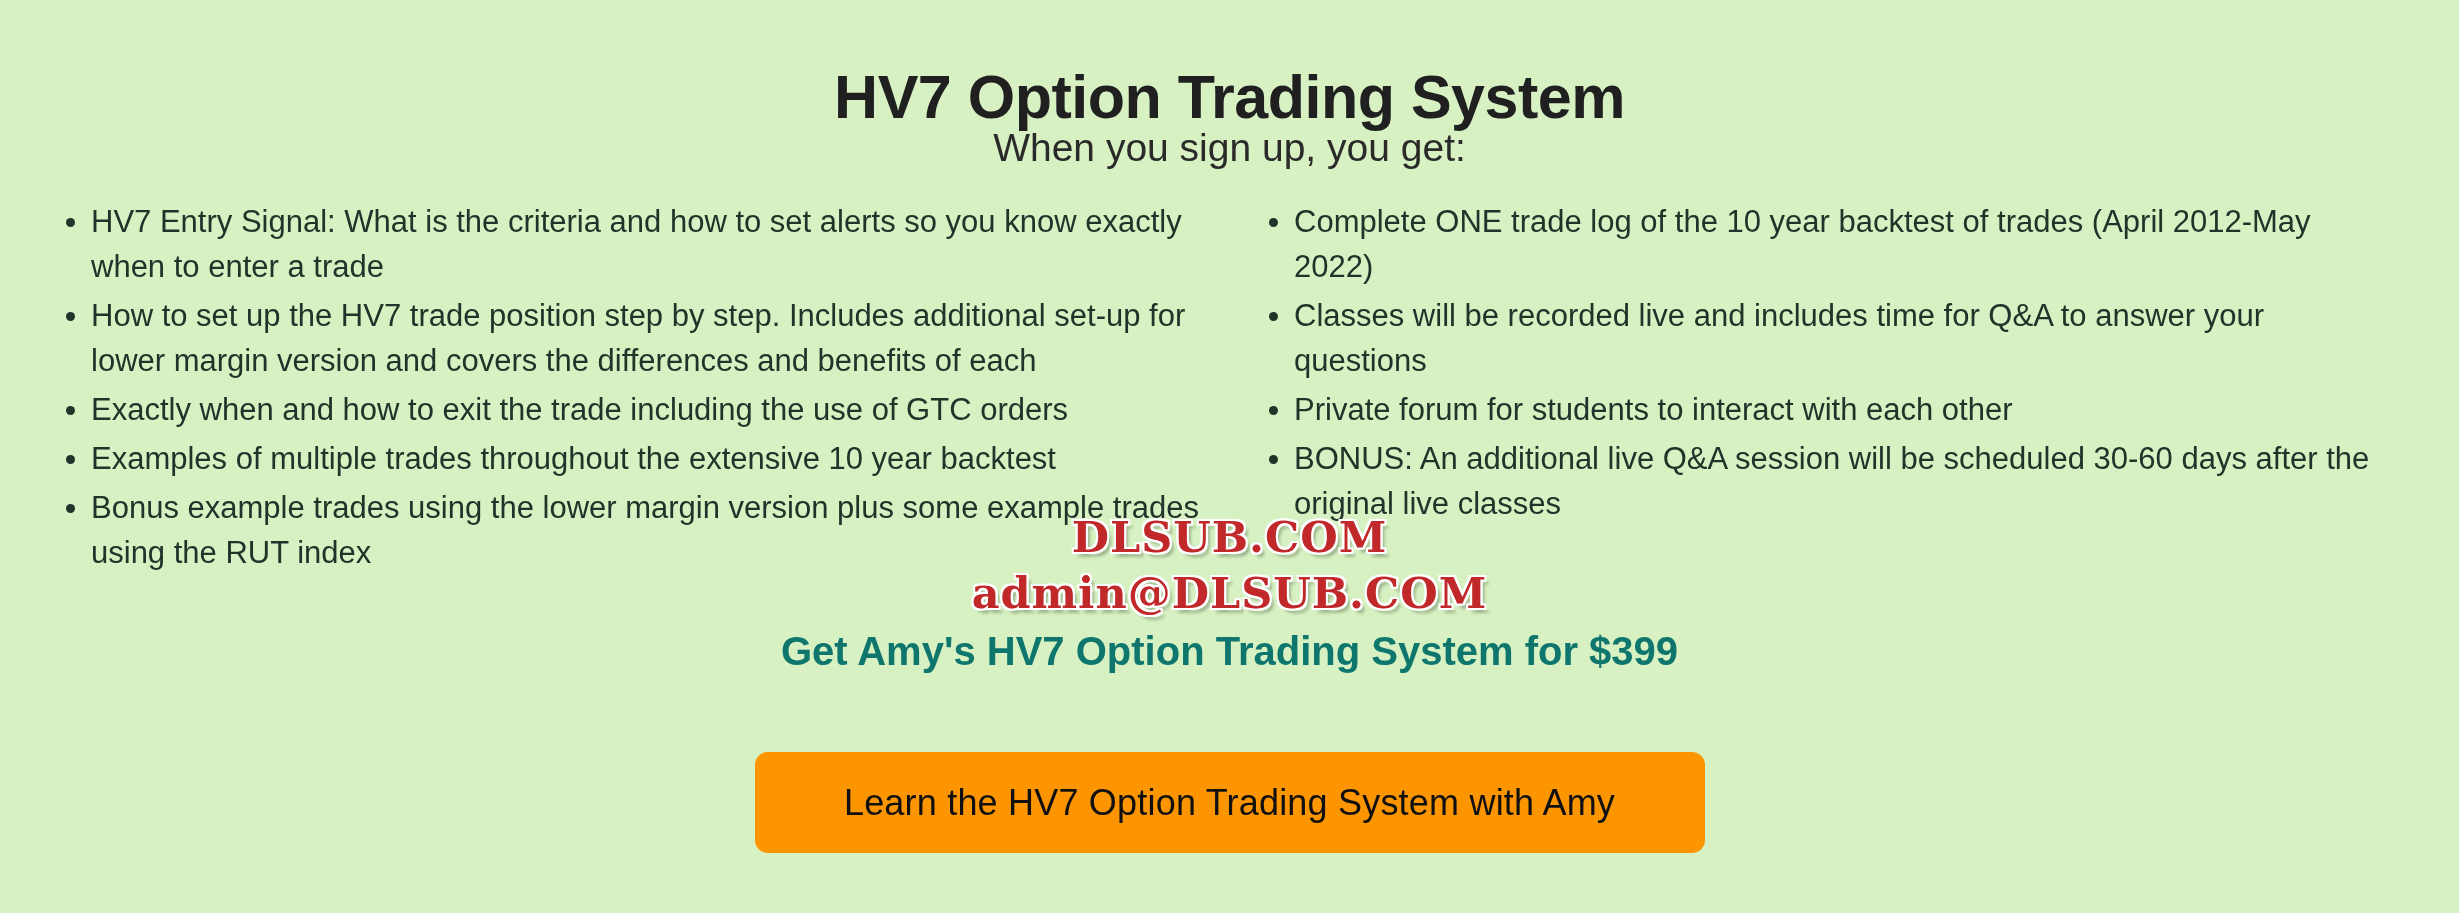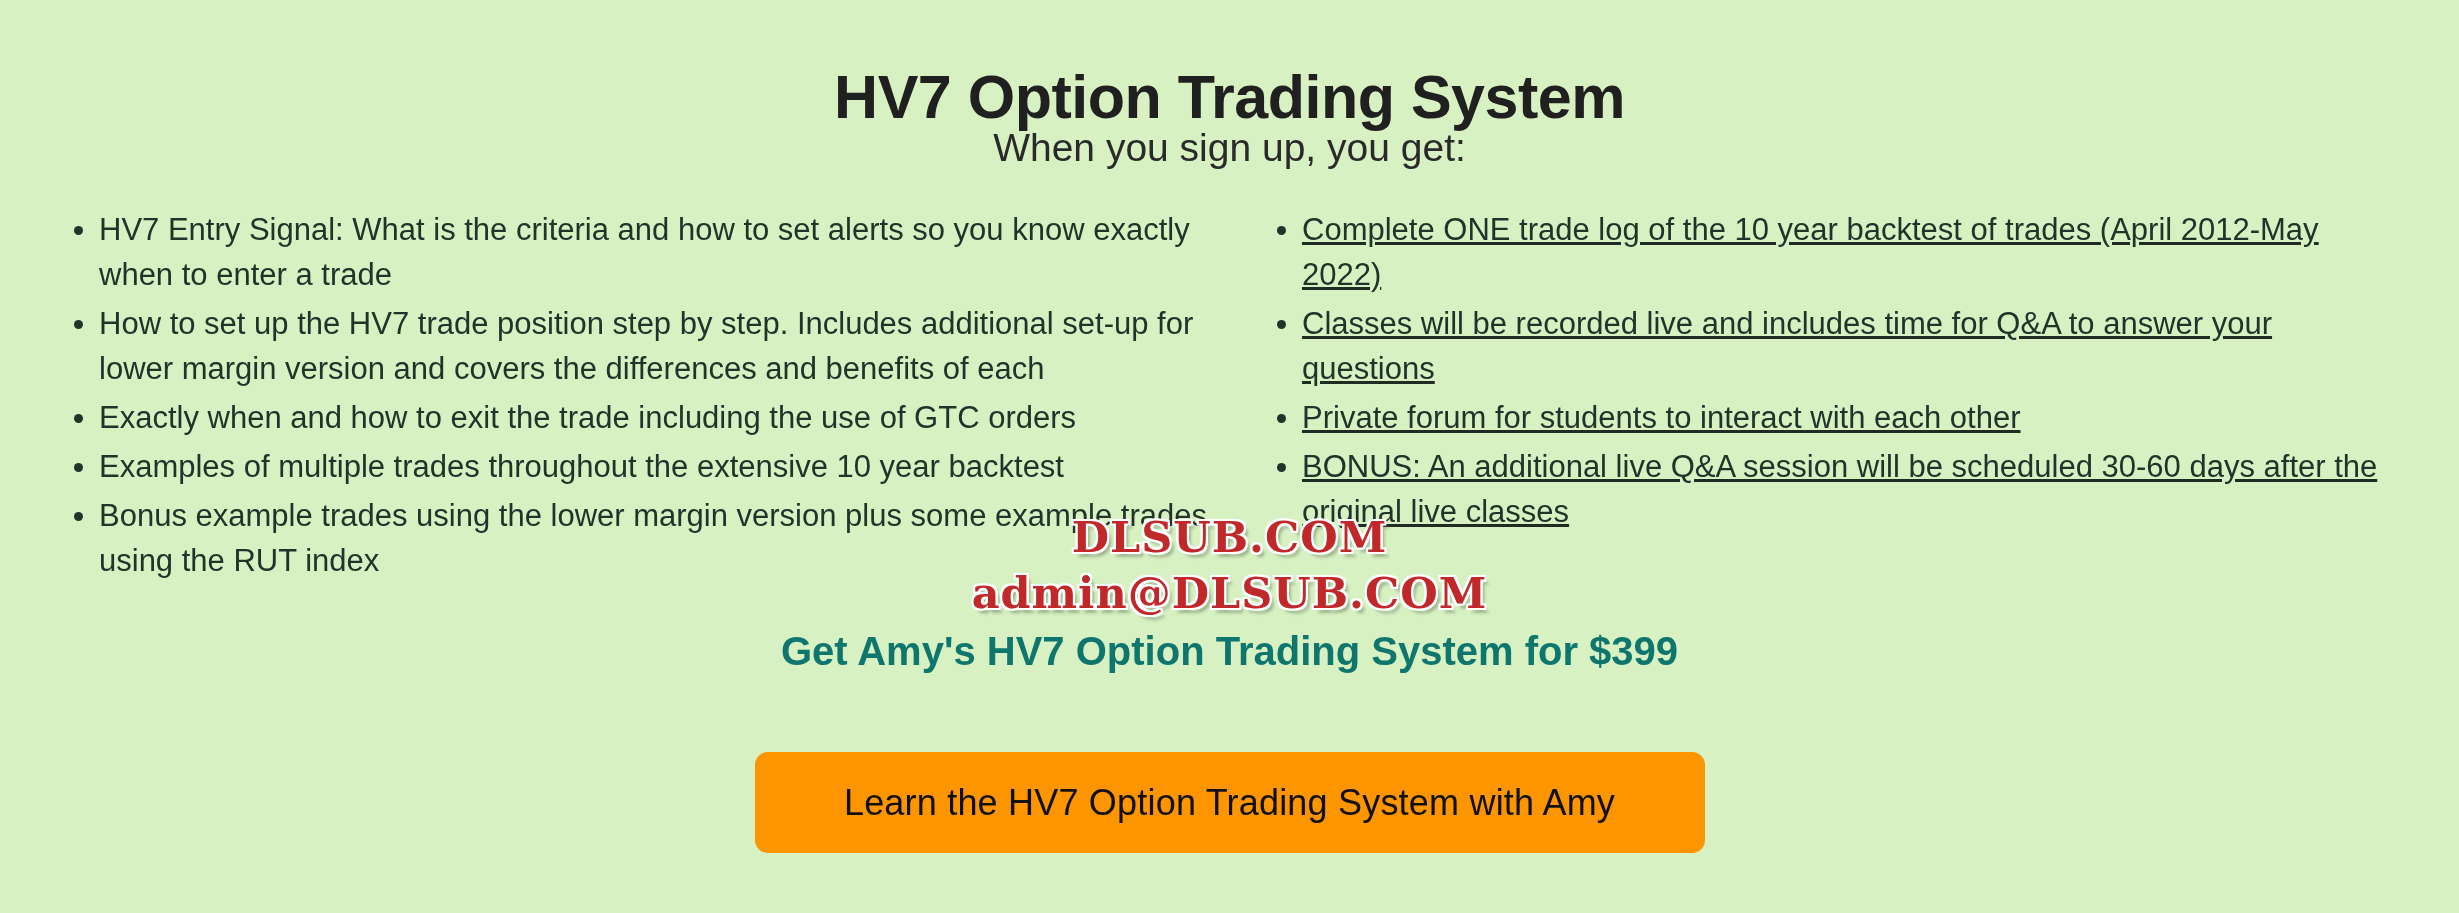--- a/index.html
+++ b/index.html
@@ -64,26 +64,25 @@
   }
   .col-left {
     width: 1245px;
     padding-left: 52px;
     padding-right: 10px;
   }
   .col-right {
     width: 1214px;
     padding-left: 10px;
     padding-right: 60px;
-    text-decoration: underline;
   }
 
   ul.benefits {
     list-style: none;
-    margin: 12px;
+    margin: 4px;
     padding: 0;
   }
   ul.benefits > li {
     position: relative;
     padding-left: 35px;
     margin: 0 0 4px 0;
     font-size: 31px;
     line-height: 45px;
     color: #22332a;
     font-weight: 400;

